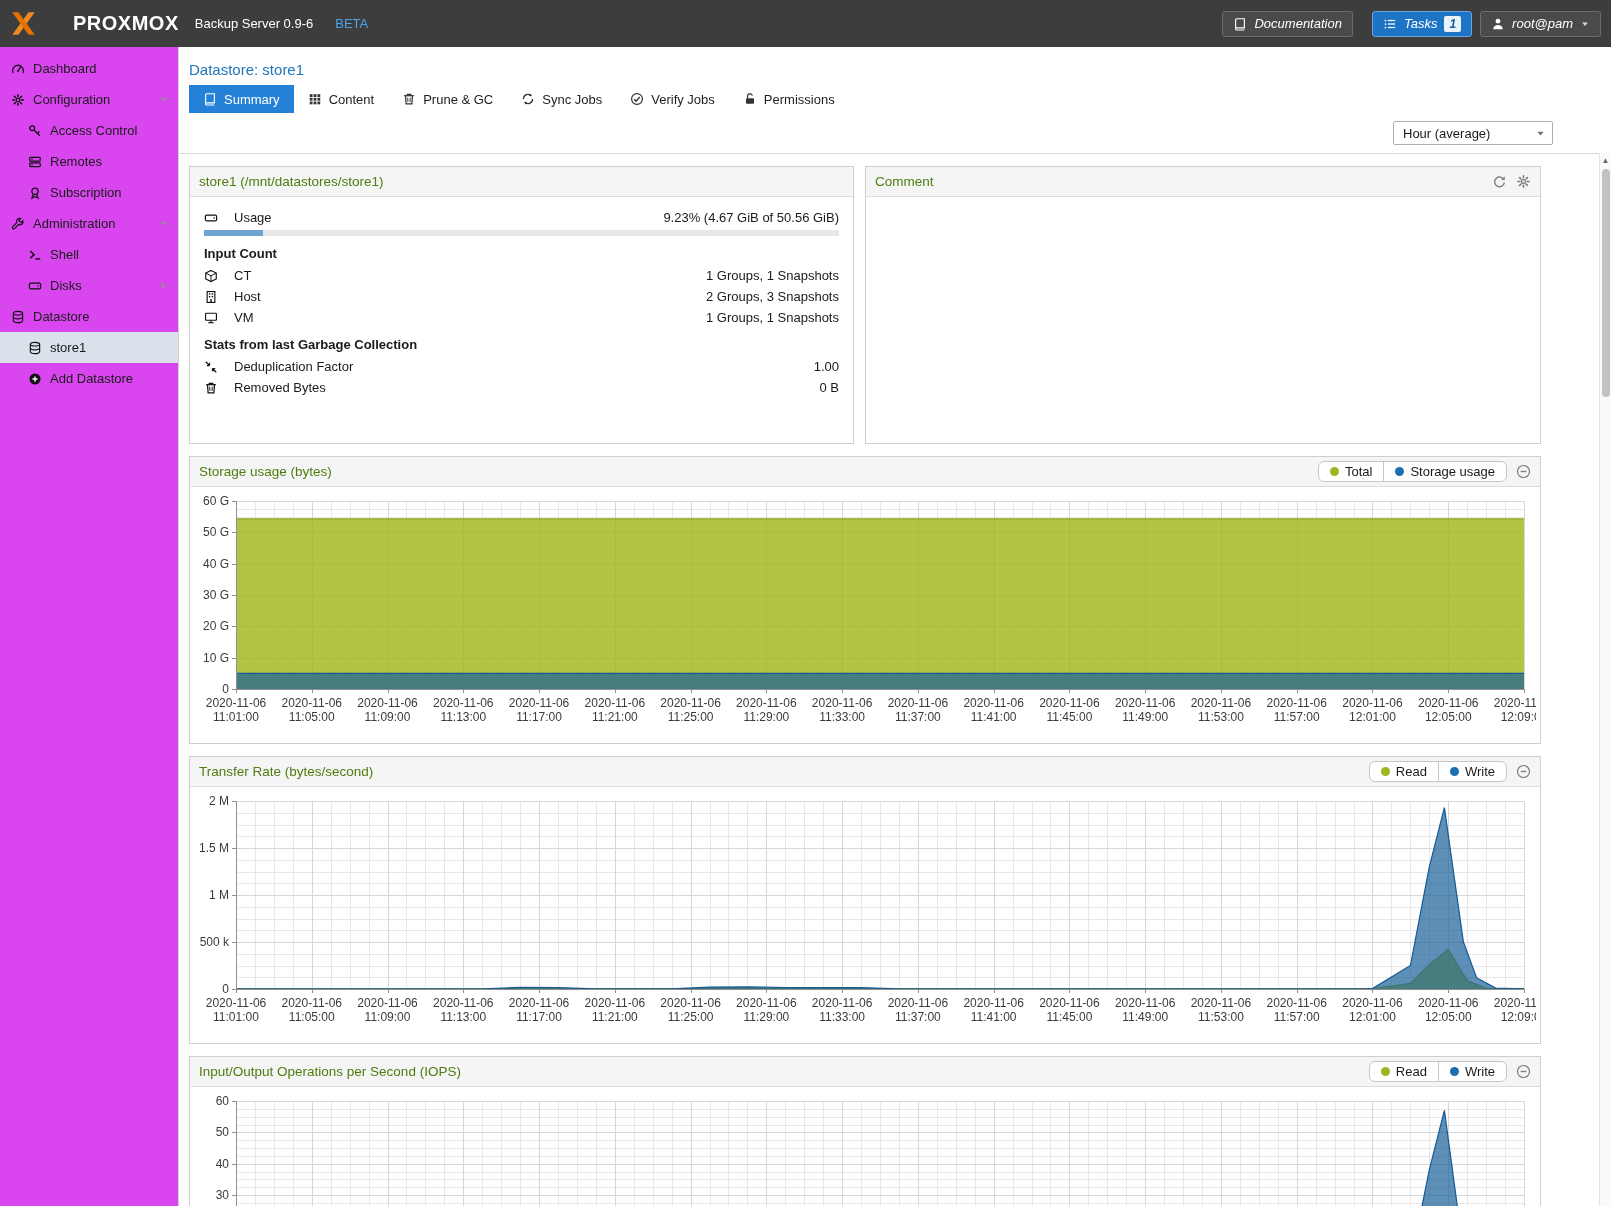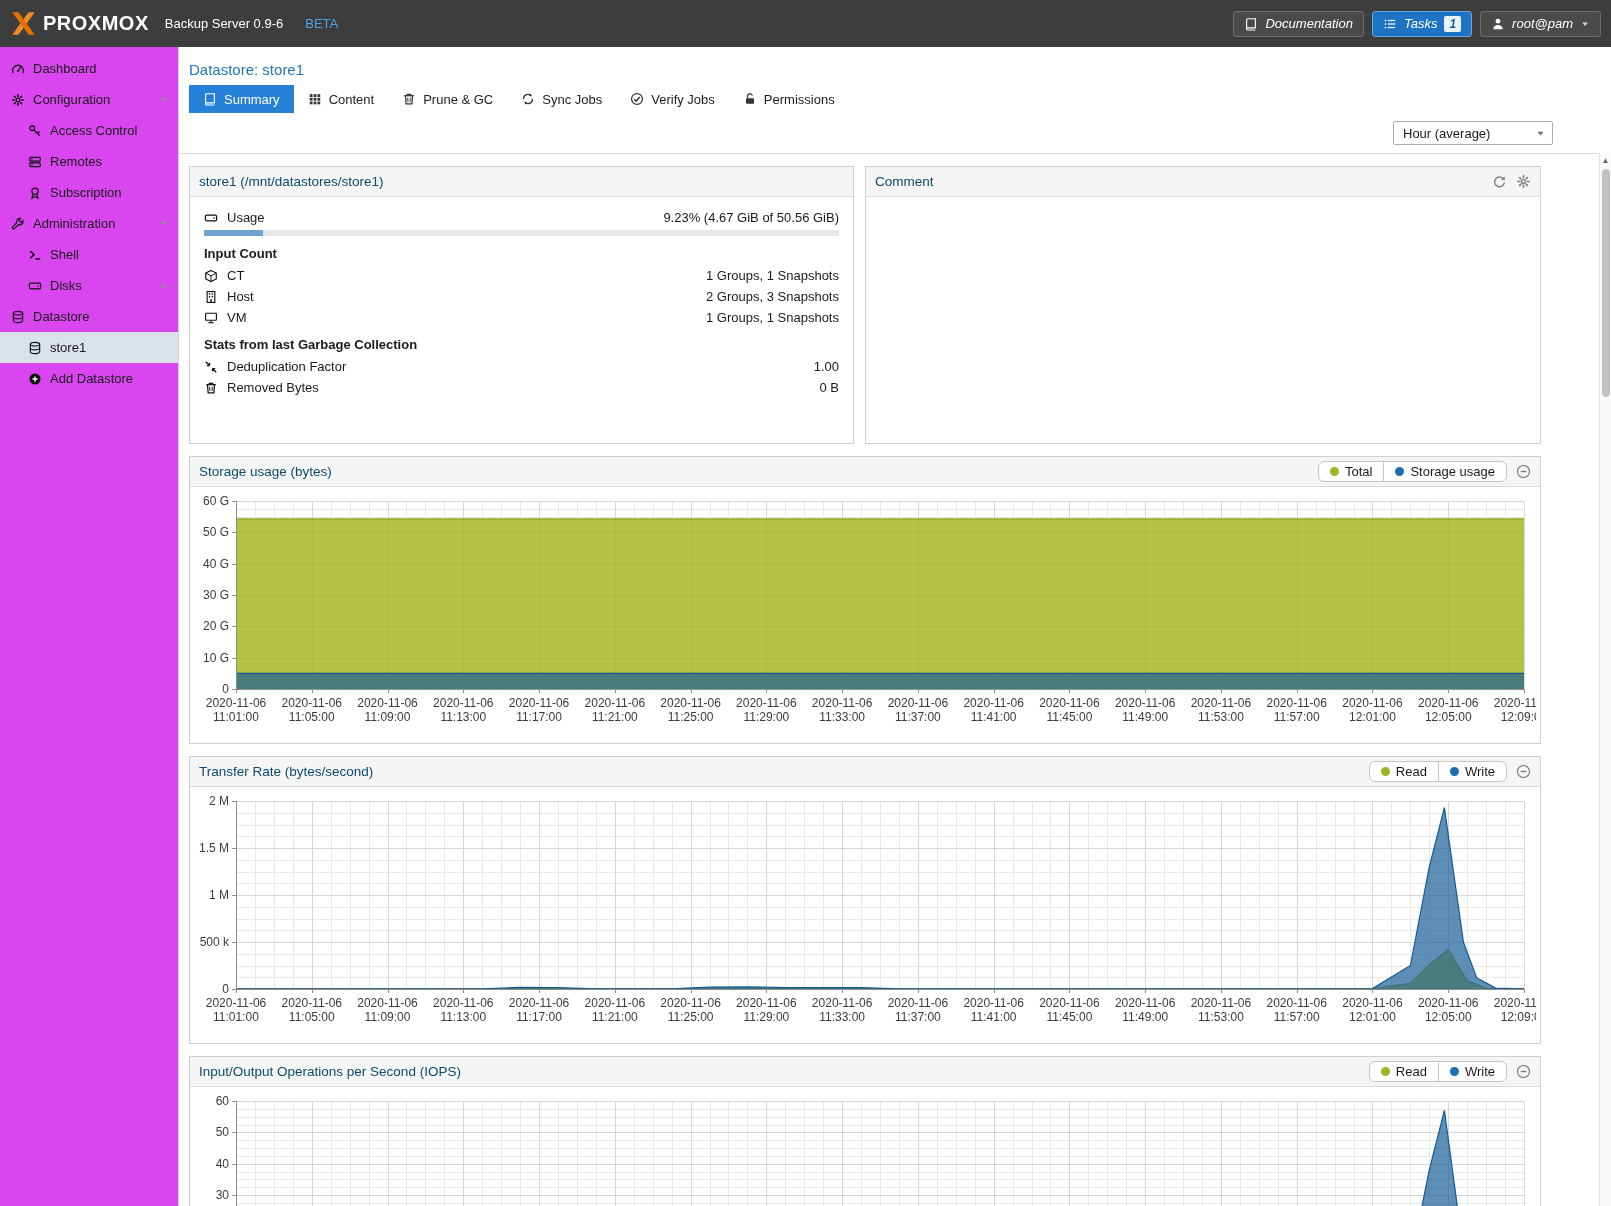--- a/index.html
+++ b/index.html
@@ -2,26 +2,26 @@
 <html><head>
 <meta charset="utf-8">
 <style>
   html,body{margin:0;padding:0;}
   body{width:1611px;height:1206px;overflow:hidden;font-family:"Liberation Sans",sans-serif;font-size:13px;color:#1a1a1a;background:#fff;}
   svg.ic{width:14px;height:14px;flex:0 0 auto;}
   
   .topbar{height:47px;background:#3d3d3d;display:flex;align-items:center;padding:0 10px;box-sizing:border-box;gap:8px;}
   .logo-wrap{display:flex;align-items:center;gap:6px;}
   .logo-x{width:27px;height:27px;}
-  .brand{color:#fff;font-weight:bold;font-size:20px;letter-spacing:.5px;}
+  .brand{color:#fff;font-weight:bold;font-size:20px;letter-spacing:.5px;margin-left:30px;}
   .product{color:#fff;font-size:13px;margin-left:8px;}
   .beta{color:#4da3e8;font-size:13px;margin-left:14px;text-decoration:none;cursor:pointer;}
   .tb-spacer{flex:1;}
   .tb-btn{height:26px;padding:0 10px;border-radius:3px;display:flex;align-items:center;gap:7px;font-size:13px;color:#fff;background:#4a4a4a;border:1px solid #6e6e6e;cursor:pointer;box-sizing:border-box;font-style:italic;}
-  .tb-btn.primary{background:#1e74c4;border-color:#6aa5da;}
+  .tb-btn.primary{background:#1e74c4;border-color:#6aa5da;margin-left:11px;}
   .tb-badge{background:rgba(255,255,255,.9);color:#1a5f9e;font-size:12px;line-height:16px;padding:0 5px;border-radius:2px;font-weight:bold;}
   .tb-btn .caret{width:10px;height:10px;color:#d8d8d8;}
   
   .layout{display:flex;height:1159px;}
   .sidebar{width:179px;box-sizing:border-box;border-right:1px solid #d2d2d2;background:#d946ef;padding-top:6px;}
   .nav-item{display:flex;align-items:center;gap:8px;height:31px;padding:0 9px 0 11px;cursor:pointer;}
   .nav-item.lvl1{padding-left:28px;}
   .nav-item.selected{background:#d9e1ea;}
   .nav-item .nic{width:14px;height:14px;color:#111;flex:0 0 auto;}
   .nav-item .nav-label{white-space:nowrap;}
@@ -34,29 +34,29 @@
   .tab.active{background:#2481d7;color:#fff;}
   .tab.active .ic{color:#fff;}
   .toolbar{height:40px;display:flex;align-items:center;justify-content:flex-end;padding-right:58px;border-bottom:1px solid #dadada;}
   .selectbox{width:160px;height:24px;background:#fff;border:1px solid #aeaeae;border-radius:2px;display:flex;align-items:center;padding:0 6px 0 9px;box-sizing:border-box;cursor:pointer;}
   .selectbox .sel-label{flex:1;}
   .selectbox .caret{width:11px;height:11px;color:#707070;}
   .scrollarea{flex:1;padding:12px 70px 0 10px;overflow:hidden;background:#fff;}
   
   .panel{border:1px solid #cfcfcf;background:#fff;box-sizing:border-box;}
   .panel-header{height:30px;display:flex;align-items:center;padding:0 9px;background:#f5f5f5;border-bottom:1px solid #dcdcdc;box-sizing:border-box;}
-  .panel-title{color:#0c4a6e;font-size:13.5px;white-space:nowrap;text-align:right;}
+  .panel-title{color:#4d7c0f;font-size:13.5px;white-space:nowrap;text-align:right;}
   .flex-spacer{flex:1;}
   .tool-icon{width:15px;height:15px;color:#7f7f7f;cursor:pointer;margin-left:9px;flex:0 0 auto;}
   .row1{display:flex;gap:11px;margin-bottom:12px;}
   .top-panel{height:278px;}
   .ds-panel{width:665px;flex:0 0 auto;}
   .comment-panel{flex:1;}
   .panel-body{padding:10px 14px;}
-  .stat-row{display:flex;align-items:center;gap:9px;padding:3px 0;}
+  .stat-row{display:flex;align-items:center;gap:16px;padding:3px 0;}
   .stat-row .sic{width:14px;height:14px;color:#111;flex:0 0 auto;}
   .stat-value{margin-left:auto;white-space:nowrap;}
   .progress{height:6px;background:#e8e8e8;margin:2px 0 10px;}
   .progress-fill{height:100%;background:#6fa3d2;width:0;}
   .section-title{font-weight:bold;margin:9px 0 4px;}
   
   .chart-panel{width:1352px;margin-bottom:12px;}
   .legend-group{display:flex;border:1px solid #c6c6c6;border-radius:6px;overflow:hidden;background:#fff;}
   .legend-item{display:flex;align-items:center;gap:6px;padding:2px 11px;cursor:pointer;}
   .legend-item + .legend-item{border-left:1px solid #c6c6c6;}

